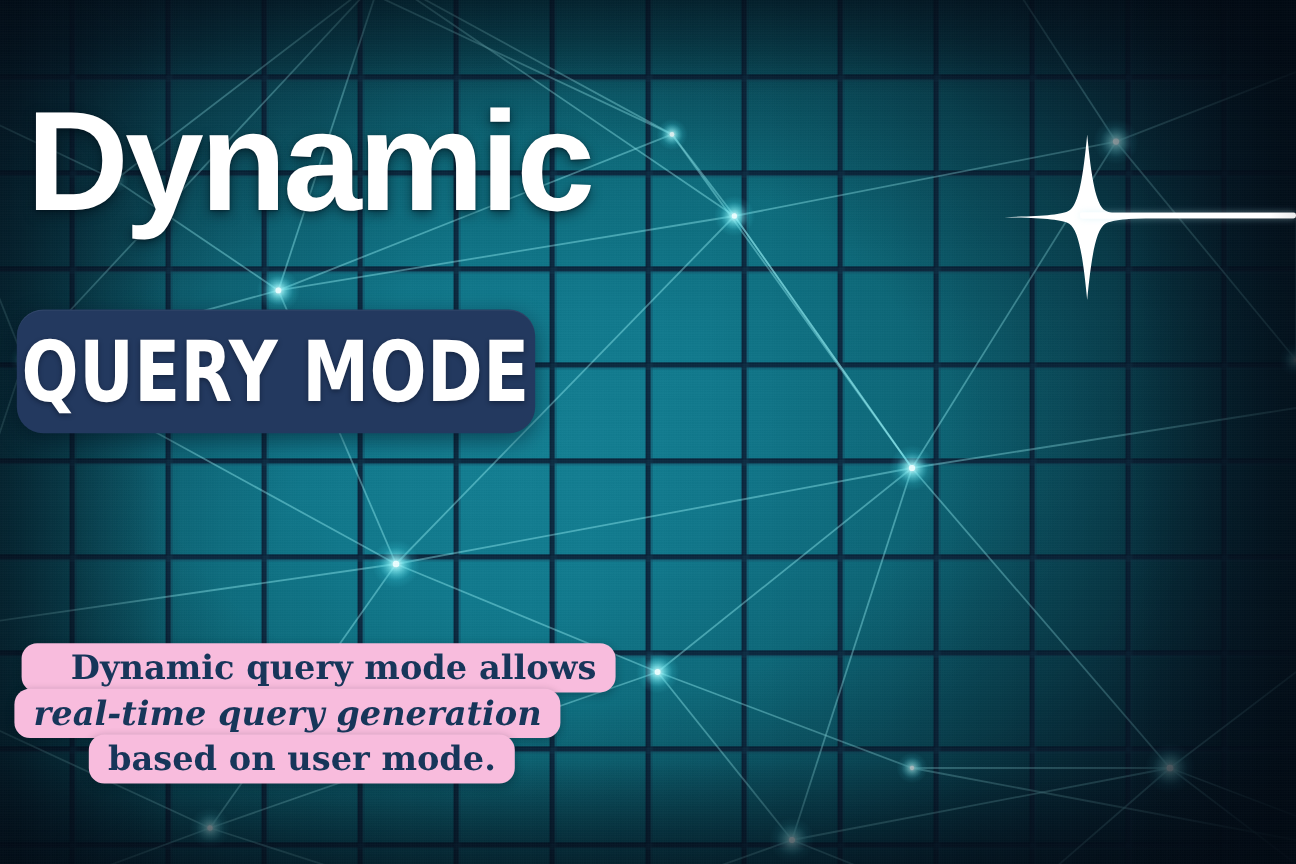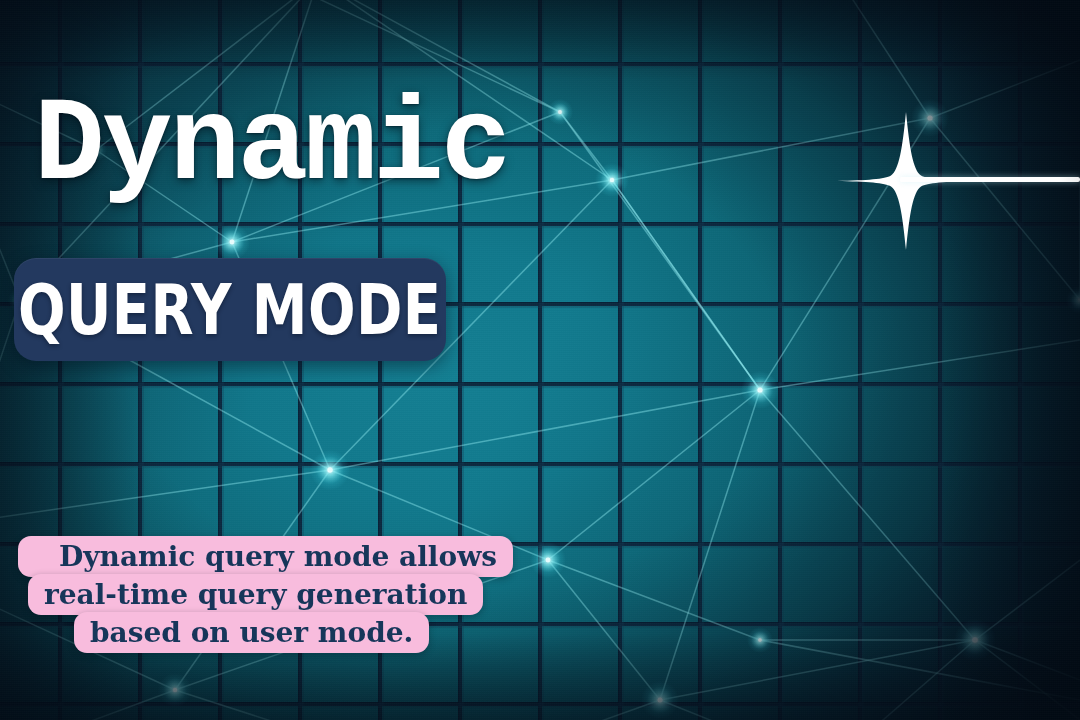--- a/index.html
+++ b/index.html
@@ -94,22 +94,22 @@
       repeating-linear-gradient(0deg, rgba(255,255,255,0.12) 0 1px, rgba(0,0,0,0.12) 1px 2px),
       repeating-linear-gradient(90deg, rgba(255,255,255,0.10) 0 1px, rgba(0,0,0,0.10) 1px 2px);
   }
 
   
 
   .title {
     position: absolute;
     left: 22px;
     top: 76px;
-    margin: 12px;
-    font-family: Liberation Mono, monospace;
+    margin: 0;
+    font-family: Liberation Sans, sans-serif;
     font-weight: 700;
     font-size: 118px;
     line-height: 1;
     letter-spacing: -3px;
     color: #ffffff;
     white-space: nowrap;
     text-shadow:
       0 3px 10px rgba(2,14,24,0.55),
       0 1px 2px rgba(2,14,24,0.45);
   }
@@ -178,21 +178,21 @@
     font-size: 28px;
     line-height: 34px;
     color: #17365a;
     background: #f8bcdd;
     padding: 4px 16px 3px 16px;
     border-radius: 13px;
     white-space: nowrap;
     box-shadow: 0 2px 7px rgba(4,16,28,0.30);
   }
   .caption-line.l1 { margin-left: 18px; padding-left: 41px; }
-  .caption-line.l2 { margin-left: 28px; margin-top: -3px; }
+  .caption-line.l2 { margin-left: 12px; margin-top: -3px; font-style: italic; }
   .caption-line.l3 { margin-left: 74px; margin-top: -3px; }
 </style>
 </head>
 <body>
 
 <div id="slide">
 
   <div class="bg-layer bg-base"></div>
   <div class="bg-layer bg-sheen"></div>
   <div class="bg-layer bg-grid"></div>

